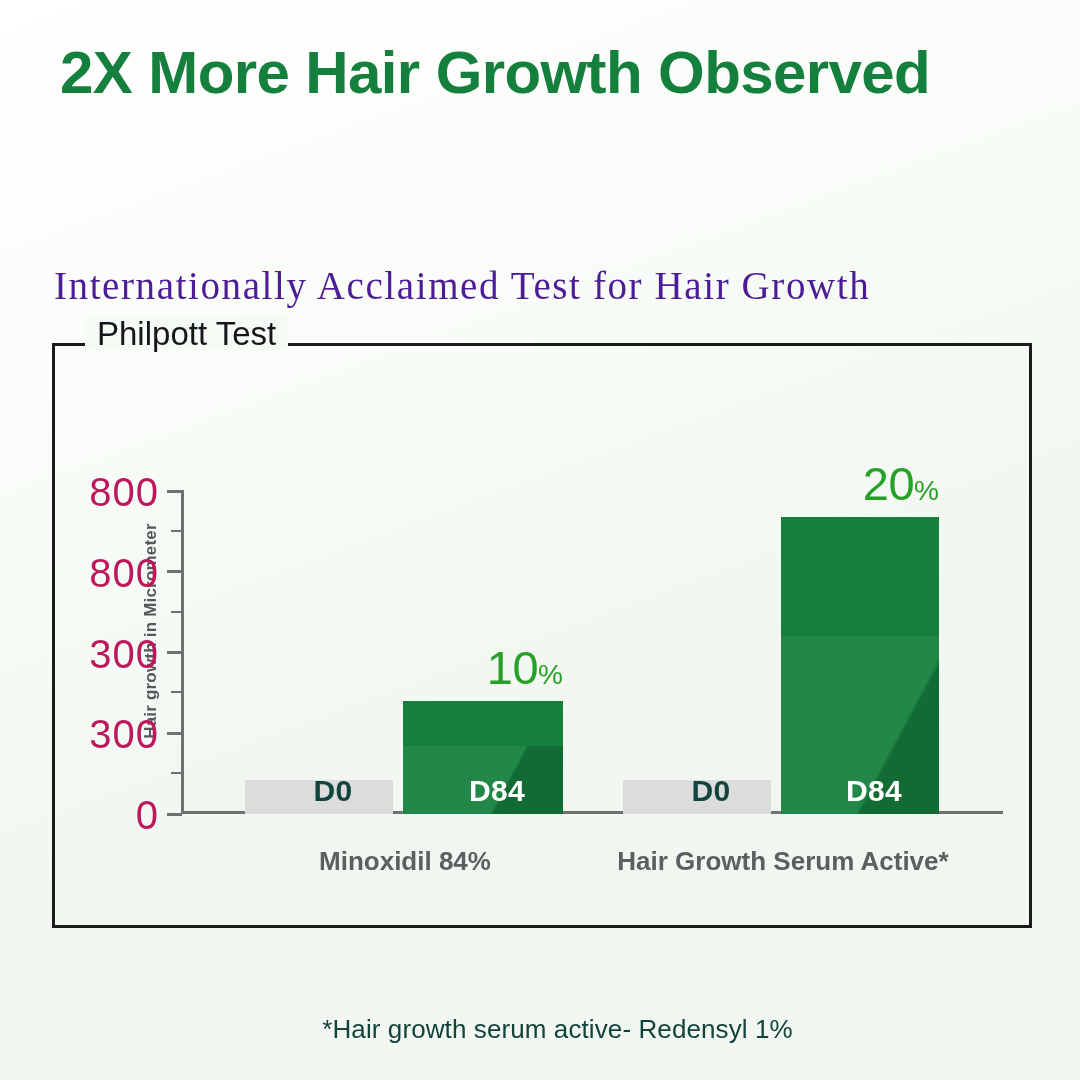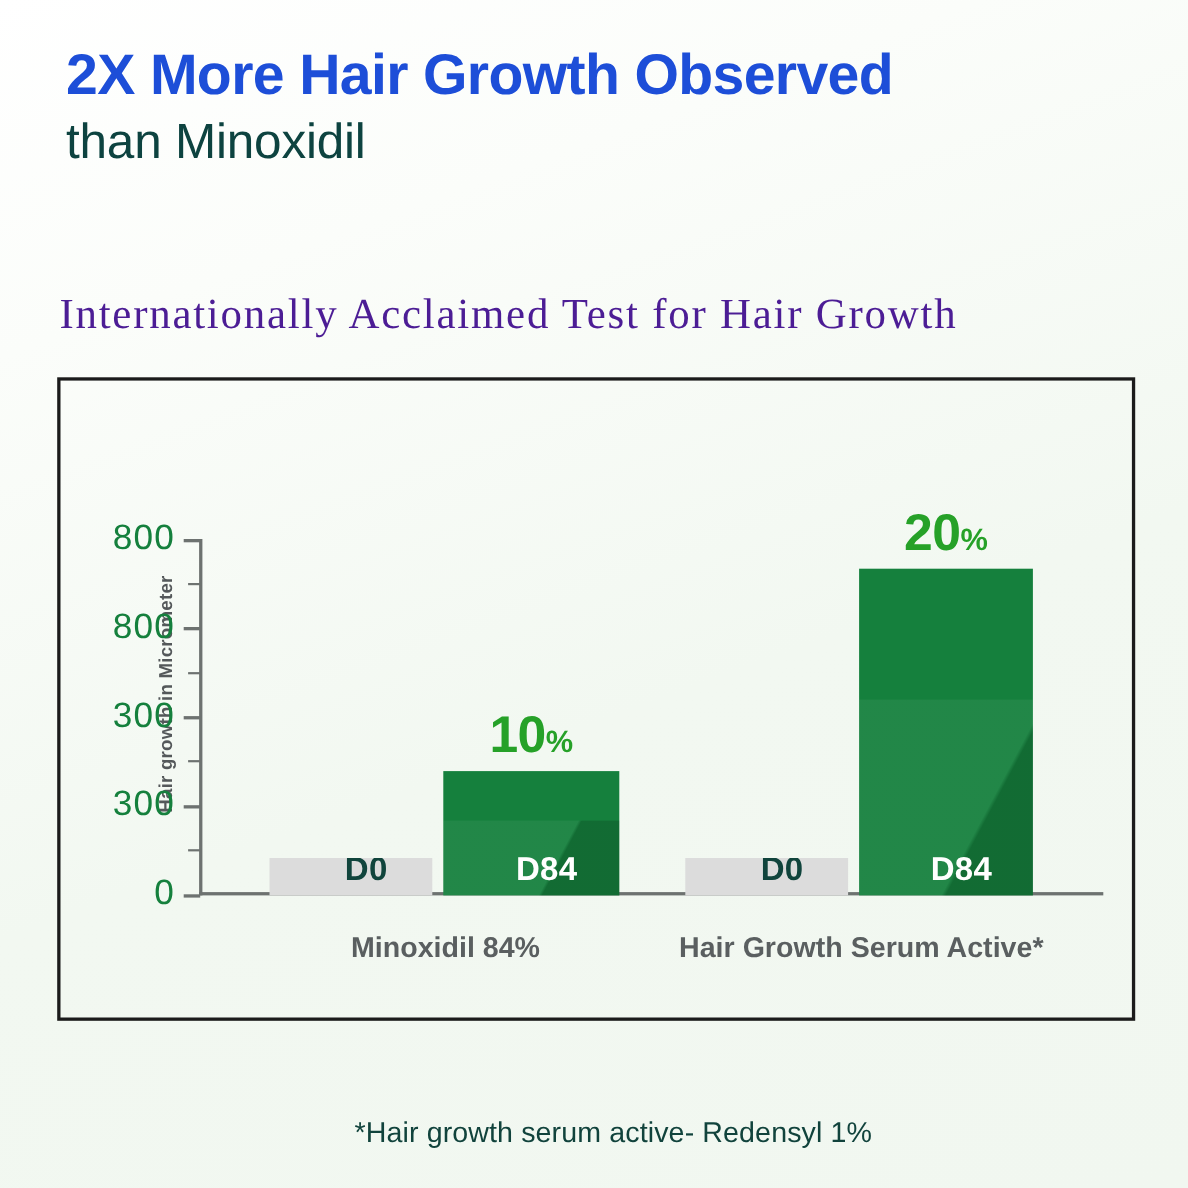--- a/index.html
+++ b/index.html
@@ -17,24 +17,24 @@
   }
 
   
   #headline-block {
     position: absolute;
     left: 60px;
     top: 38px;
     width: 960px;
   }
   #headline-main {
-    font-size: 52px;
+    font-size: 60px;
     font-weight: 700;
     letter-spacing: -0.6px;
-    color: #1d4ed8;
+    color: #15803d;
     line-height: 1.16;
     white-space: nowrap;
   }
   #headline-sub {
     font-size: 45px;
     font-weight: 400;
     color: #0d4340;
     line-height: 1.22;
     margin-top: 4px;
     letter-spacing: -0.2px;
@@ -126,23 +126,23 @@
   .y-tick.minor {
     left: 116px;
     width: 11px;
     height: 2px;
   }
   .y-tick-label {
     position: absolute;
     right: 0;
     width: 100px;
     text-align: right;
-    font-size: 32px;
+    font-size: 40px;
     font-weight: 500;
-    color: #15803d;
+    color: #be185d;
     letter-spacing: 1px;
   }
   #y-labels {
     position: absolute;
     left: -2px;
     top: 0;
     width: 106px;
     height: 585px;
   }
 
@@ -179,23 +179,23 @@
     letter-spacing: 0.3px;
     z-index: 2;
     margin-left: 28px;
   }
   .bar-label.on-gray { color: #10443c; }
   .bar-label.on-green { color: #ffffff; }
 
   
   .value-callout {
     position: absolute;
-    text-align: center;
+    text-align: right;
     color: #26a128;
-    font-weight: 700;
+    font-weight: 400;
     white-space: nowrap;
     line-height: 1;
   }
   .value-num { font-size: 47px; letter-spacing: -0.5px; }
   .value-pct { font-size: 28px; }
 
   
   .group-label {
     position: absolute;
     text-align: center;
@@ -216,26 +216,26 @@
     color: #11433c;
     letter-spacing: 0.1px;
     padding-left: 35px;
   }
 </style>
 </head>
 <body>
 
 <div id="headline-block">
   <div id="headline-main">2X More Hair Growth Observed</div>
-  <div id="headline-sub">than Minoxidil</div>
 </div>
 
 <div id="section-title">Internationally Acclaimed Test for Hair Growth</div>
 
 <div id="chart-panel">
+  <div id="panel-legend">Philpott Test</div>
 
   <div id="plot-area">
 
     <div id="y-axis-title">Hair growth in Micrometer</div>
 
     <div id="y-axis-line"></div>
     <div id="x-axis-line"></div>
 
     <div id="y-ticks">
         <div class="y-tick" style="top: 466.5px;"></div>

